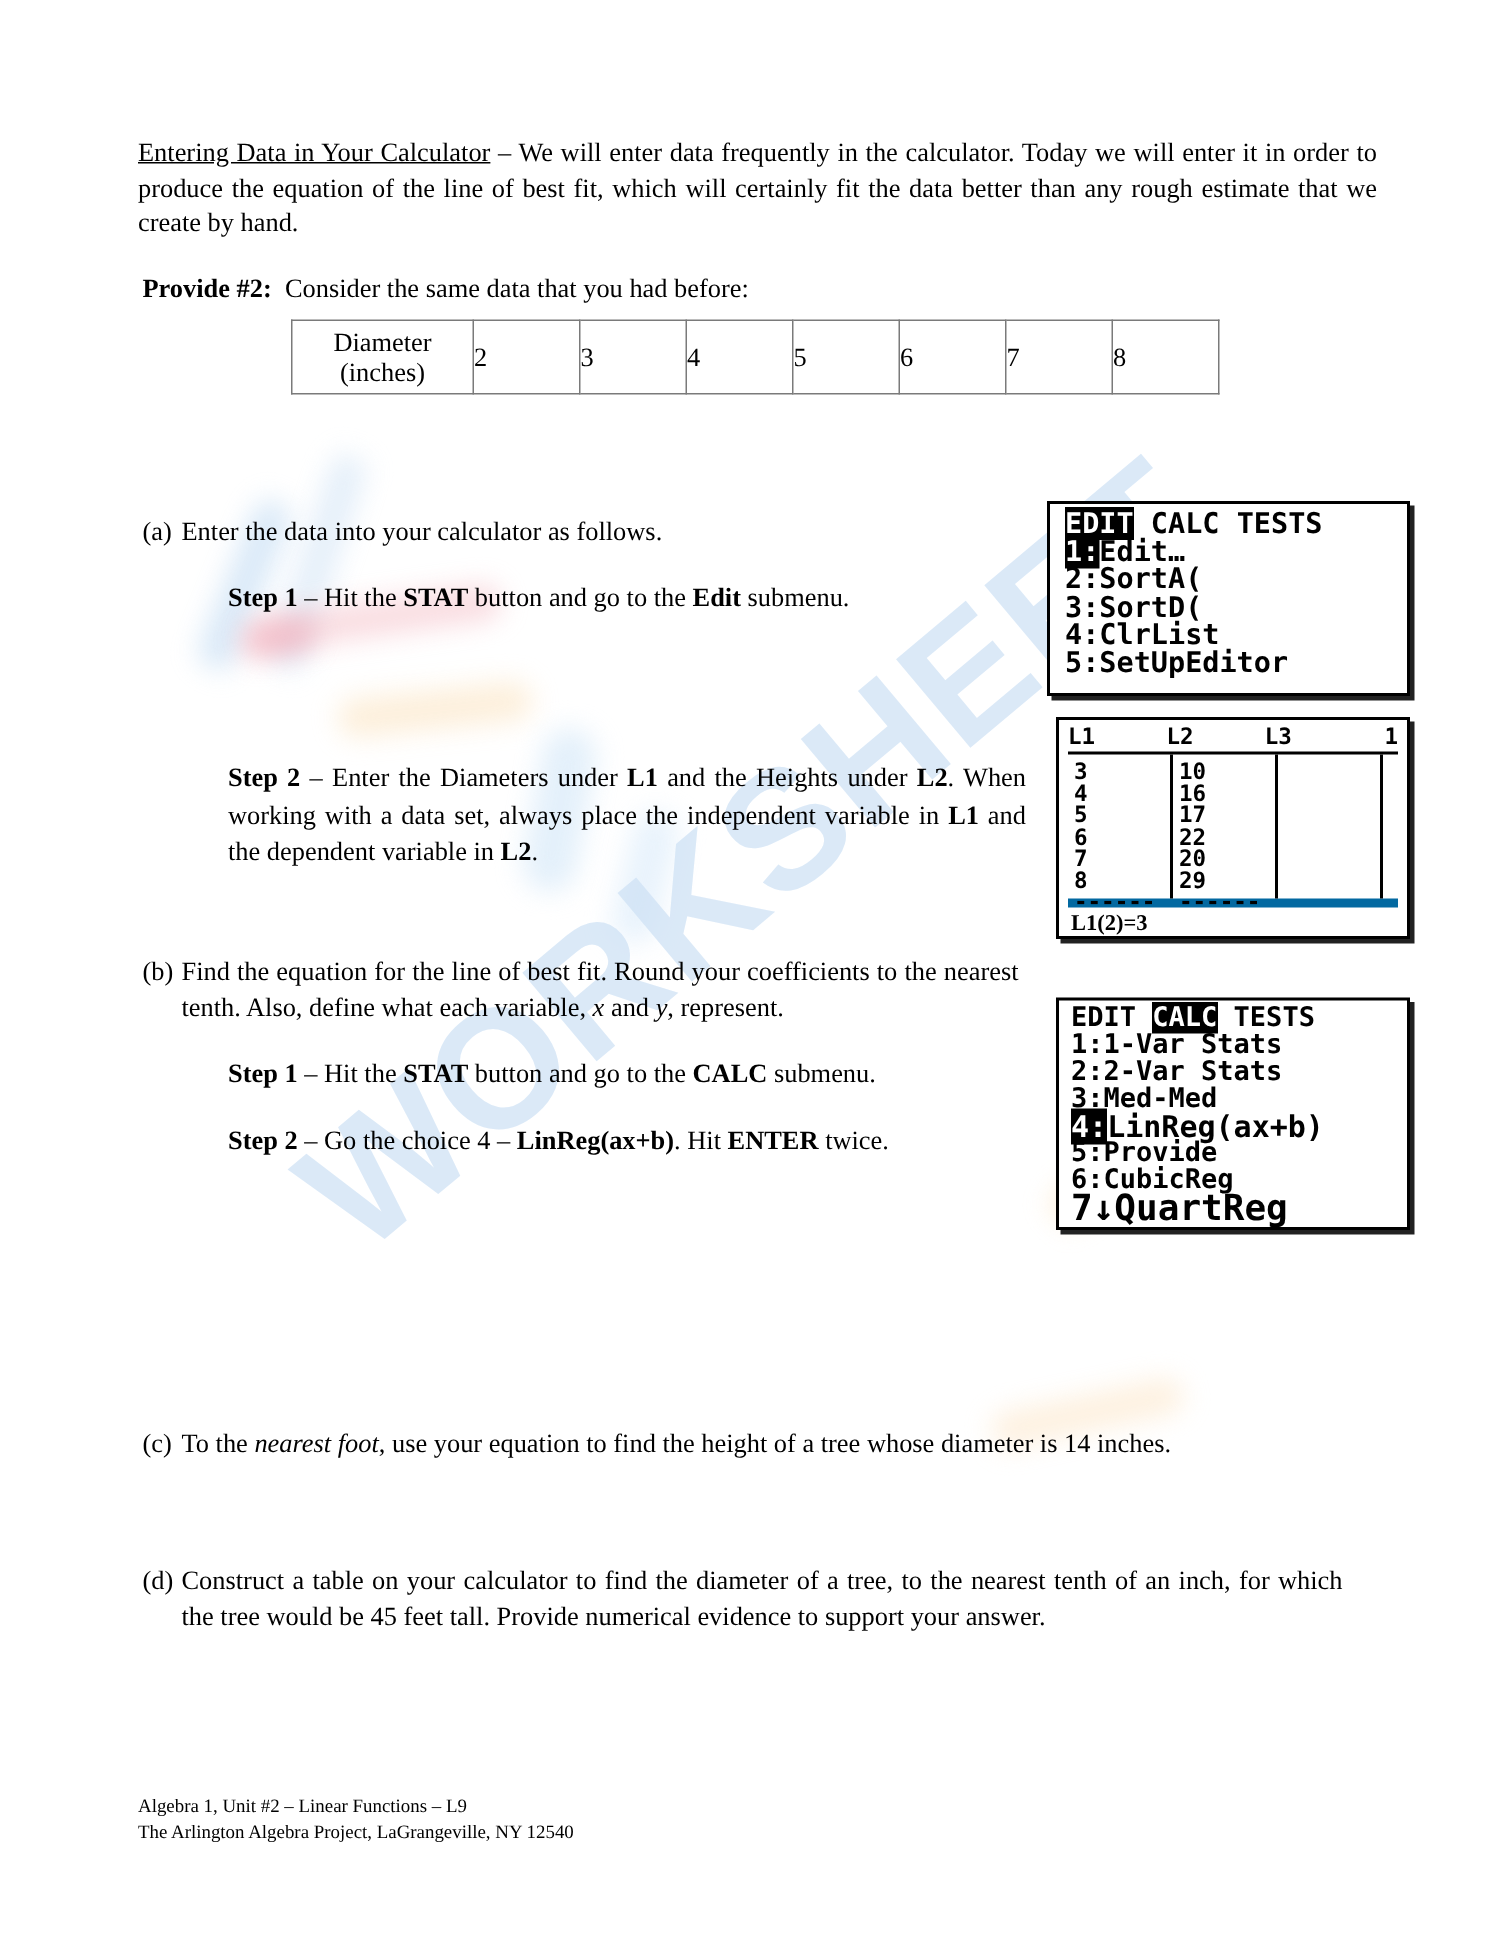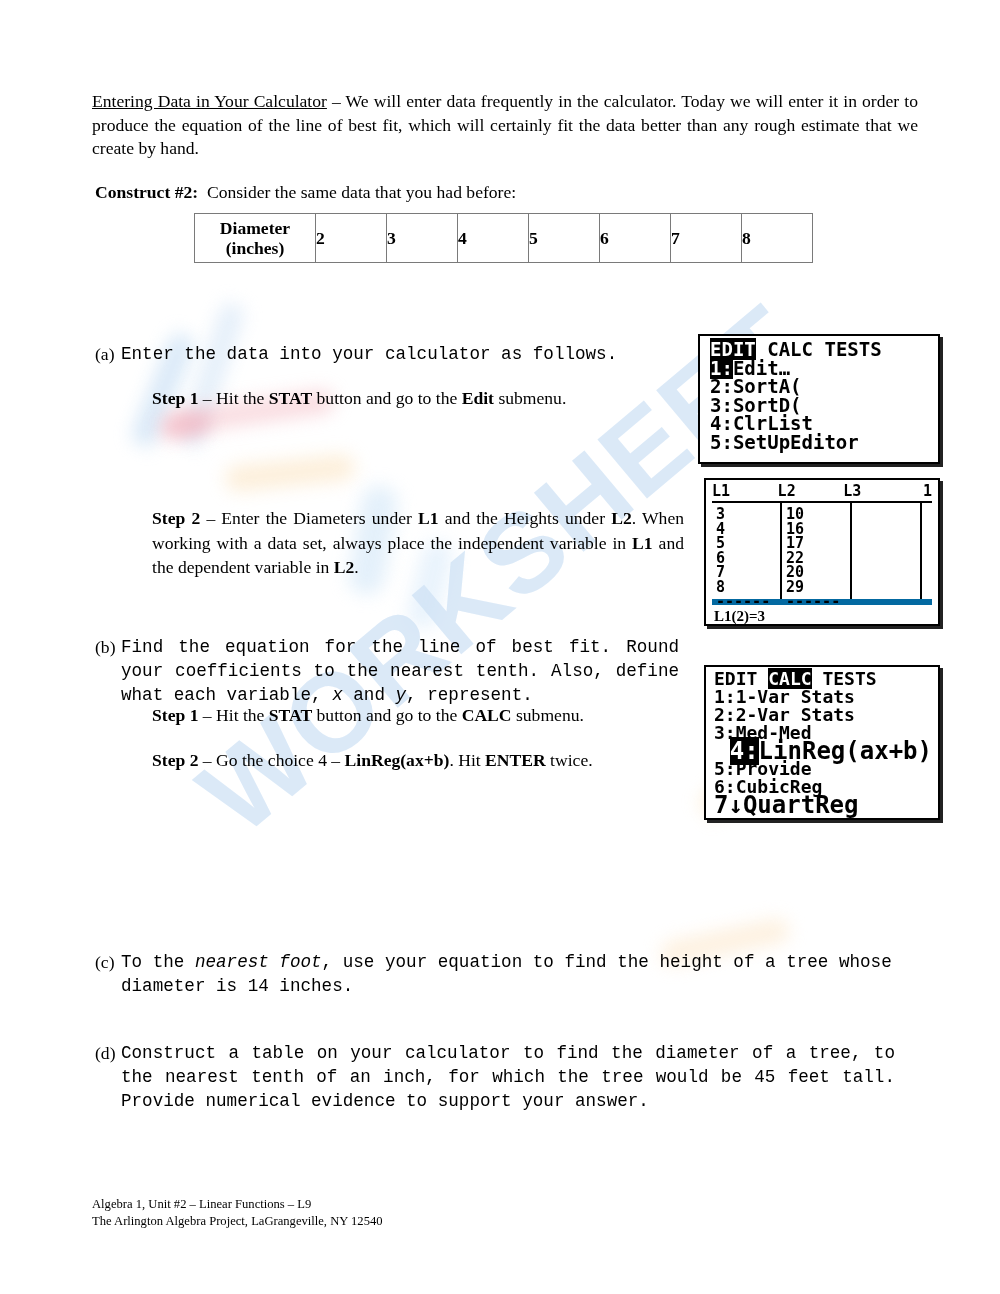--- a/index.html
+++ b/index.html
@@ -71,21 +71,21 @@
   
   #data-table {
     position: absolute;
     left: 194px;
     top: 213px;
     border-collapse: collapse;
     font-size: 17.6px;
   }
   #data-table td, #data-table th {
     border: 1px solid #7a7a7a;
-    font-weight: bold;
+    font-weight: normal;
     padding: 0;
   }
   #data-table th.rowhead {
     width: 116px;
     line-height: 20px;
     padding: 4px 2px;
   }
   #data-table td.val {
     width: 70px;
     height: 45px;
@@ -101,21 +101,20 @@
   }
   .part .lbl {
     position: absolute;
     left: 0;
     top: 0;
   }
   .part .body {
     display: block;
     margin-left: 26px;
     text-align: justify;
-    font-family: Liberation Mono, monospace;
   }
   .step {
     position: absolute;
     font-size: 17.6px;
     line-height: 24.5px;
     text-align: justify;
   }
   .step b { font-weight: bold; }
   i { font-style: italic; }
 
@@ -206,21 +205,21 @@
   <div class="wm-text" style="left:175px; top:760px; font-size:112px; transform:rotate(-40deg); transform-origin:left top;">WORKSHEET</div>
 </div>
 
 <div id="page">
 
   <div class="intro">
     <u>Entering Data in Your Calculator</u><span> – We will enter data frequently in the calculator.  Today we will enter it in order to produce the equation of the line of best fit, which will certainly fit the data better than any rough estimate that we create by hand.</span>
   </div>
 
   <div class="exercise-line">
-    <b>Construct #2:</b>&nbsp;&nbsp;<span>Consider the same data that you had before:</span>
+    <b>Provide #2:</b>&nbsp;&nbsp;<span>Consider the same data that you had before:</span>
   </div>
 
   <table id="data-table">
     <tbody>
       <tr>
         <th class="rowhead">
           <span class="l1">Diameter</span>
           <span class="l2">(inches)</span>
         </th>
         <td class="val">2</td>
@@ -313,21 +312,21 @@
       <div class="le-foot">L1(2)=3</div>
     </div>
   </div>
 
   <div class="calc" style="left:704px; top:665px; width:236px; height:155px;">
     <div class="inner" style="padding:3px 6px 2px 8px;">
       <div class="crow" style="font-size:18px; line-height:18px;"><span>EDIT</span> <span class="inv">CALC</span> <span>TESTS</span></div>
       <div class="crow" style="font-size:18px; line-height:18px;"><span>1:</span><span>1-Var Stats</span></div>
       <div class="crow" style="font-size:18px; line-height:18px;"><span>2:</span><span>2-Var Stats</span></div>
       <div class="crow" style="font-size:18px; line-height:18px;"><span>3:</span><span>Med-Med</span></div>
-      <div class="crow" style="font-size:24px; line-height:18px;text-align:right;"><span class="inv">4:</span><span>LinReg(ax+b)</span></div>
+      <div class="crow" style="font-size:20px; line-height:18px;"><span class="inv">4:</span><span>LinReg(ax+b)</span></div>
       <div class="crow" style="font-size:18px; line-height:18px;"><span>5:</span><span>Provide</span></div>
       <div class="crow" style="font-size:18px; line-height:18px;"><span>6:</span><span>CubicReg</span></div>
       <div class="crow" style="font-size:24px; line-height:18px;"><span>7↓</span><span>QuartReg</span></div>
     </div>
   </div>
 
 
   <div id="footer">
     <div>Algebra 1, Unit #2 – Linear Functions – L9</div>
     <div>The Arlington Algebra Project, LaGrangeville, NY  12540</div>

